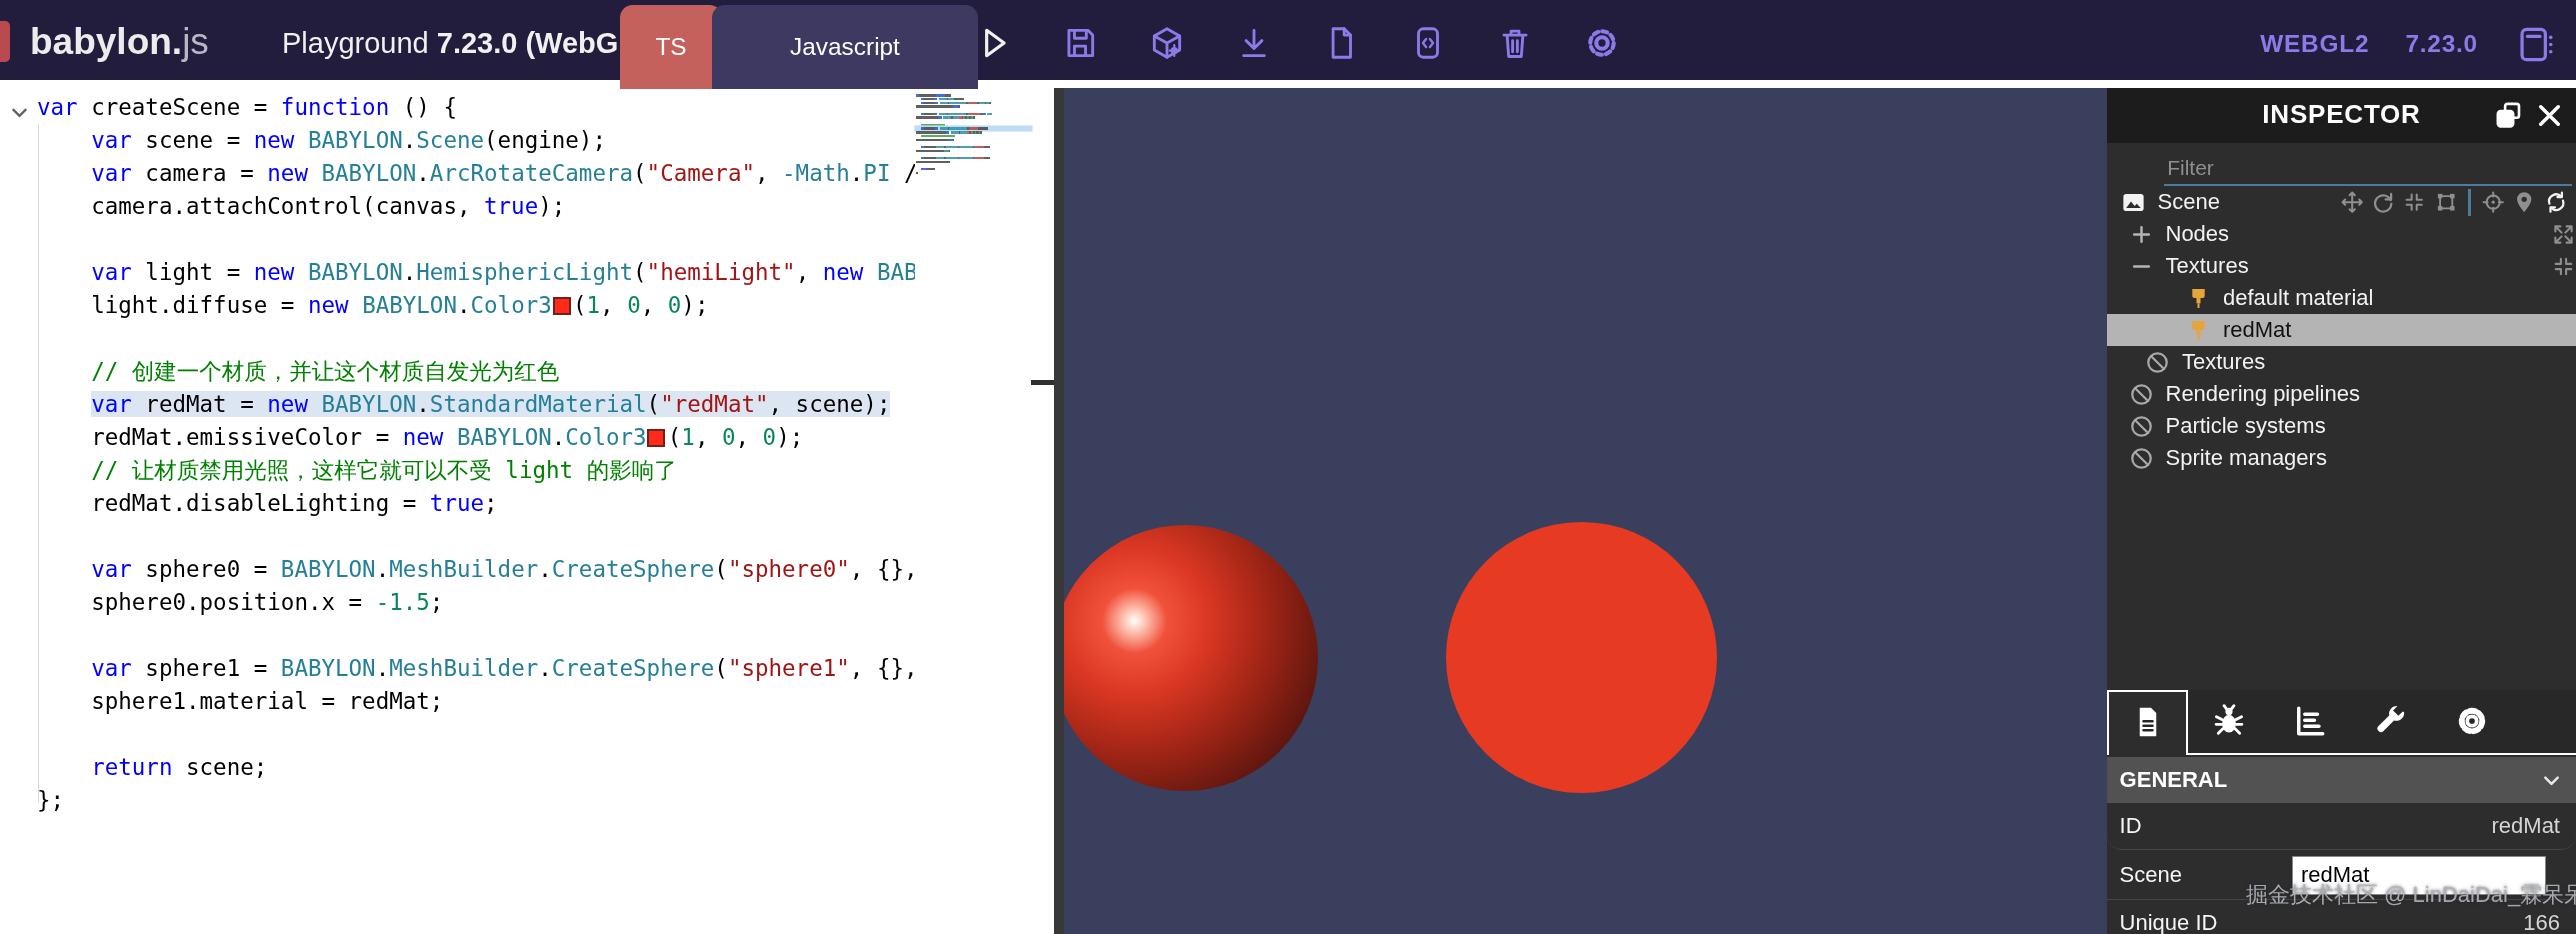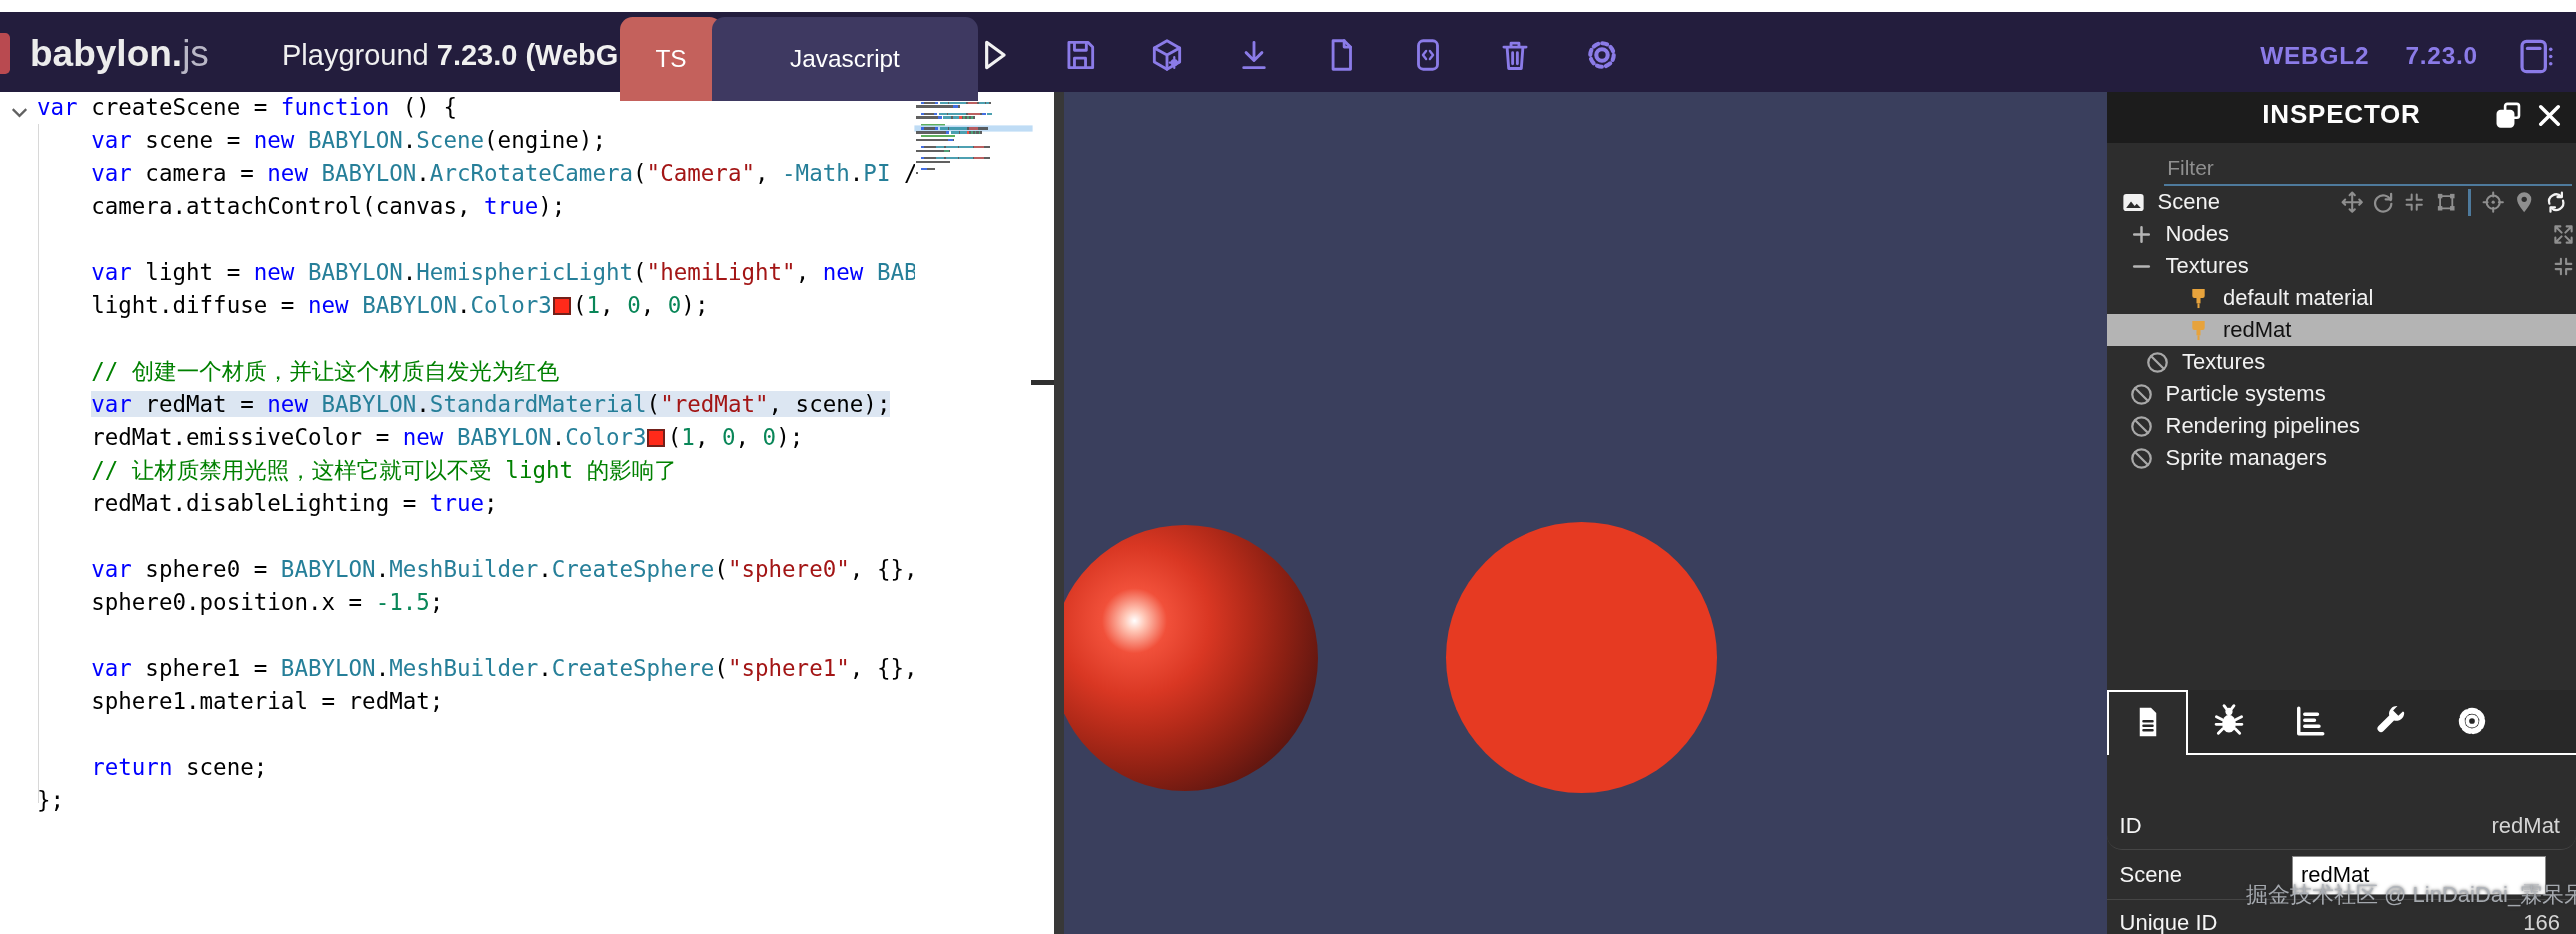--- a/index.html
+++ b/index.html
@@ -2,21 +2,21 @@
 <html style="--topbar-bg: #231d3d; --logo-red: #b94a50; --ts-red: #c4615c; --js-purple: #3e3961; --icon-purple: #8b7be8; --canvas-bg: #3a3f5d; --flat-red: #e63a22; --insp-bg: #2d2d2d; --sel-bg: #dce6f2; --tok-p: #000000; --tok-k: #0000ff; --tok-c: #267f99; --tok-s: #a31515; --tok-n: #098658; --tok-m: #008000;font-size:12.6px"><head>
 <meta charset="utf-8">
 <style>
   * { margin:0; padding:0; box-sizing:border-box; }
   html,body { background:#111; }
   #screen {
     position:relative; width:2576px; height:935px; overflow:hidden;
     background:#ffffff; font-family:"Liberation Sans", sans-serif;
   }
   
-  .topbar { position:absolute; left:0; top:12px; width:2576px; height:80px; background:var(--topbar-bg); z-index:5; }
+  .topbar { position:absolute; left:0; top:0; width:2576px; height:80px; background:var(--topbar-bg); z-index:5; }
   .logo-mark { position:absolute; left:0; top:20.5px; width:9.5px; height:41px; background:var(--logo-red); border-radius:0 4.7px 4.7px 0; }
   .logo { position:absolute; left:30px; top:20.5px; font-size:37px; color:#ececec; white-space:nowrap; }
   .logo b { font-weight:700; }
   .logo .lt { font-weight:300; color:#b9b7c6; }
   .pg-title { position:absolute; left:282px; top:27px; font-size:29px; color:#f0f0f0; white-space:nowrap; }
   .pg-title b { font-weight:700; }
   .lang-tab { position:absolute; top:4.7px; height:84px; display:flex; align-items:center; justify-content:center;
               color:#fff; font-size:24.4px; }
   .tab-ts { left:620px; width:102px; background:var(--ts-red); border-radius:12.6px 12.6px 0 0; z-index:1; }
   .tab-js { left:712px; width:266px; background:var(--js-purple); border-radius:12.6px 12.6px 0 0; z-index:2; }
@@ -439,28 +439,28 @@
               <circle cx="12" cy="12" r="8.2"></circle>
               <path d="M6.4 6.4l11.2 11.2"></path>
             </svg></span>
           <span class="tlabel">Textures</span>
         </div>
         <div class="trow" style="padding-left: 20.5px;">
           <span class="ticon i-cat"><svg viewBox="0 0 24 24" fill="none" stroke="currentColor" stroke-width="2" stroke-linecap="round" stroke-linejoin="round">
               <circle cx="12" cy="12" r="8.2"></circle>
               <path d="M6.4 6.4l11.2 11.2"></path>
             </svg></span>
-          <span class="tlabel">Particle systems</span>
+          <span class="tlabel">Rendering pipelines</span>
         </div>
         <div class="trow" style="padding-left: 20.5px;">
           <span class="ticon i-cat"><svg viewBox="0 0 24 24" fill="none" stroke="currentColor" stroke-width="2" stroke-linecap="round" stroke-linejoin="round">
               <circle cx="12" cy="12" r="8.2"></circle>
               <path d="M6.4 6.4l11.2 11.2"></path>
             </svg></span>
-          <span class="tlabel">Rendering pipelines</span>
+          <span class="tlabel">Particle systems</span>
         </div>
         <div class="trow" style="padding-left: 20.5px;">
           <span class="ticon i-cat"><svg viewBox="0 0 24 24" fill="none" stroke="currentColor" stroke-width="2" stroke-linecap="round" stroke-linejoin="round">
               <circle cx="12" cy="12" r="8.2"></circle>
               <path d="M6.4 6.4l11.2 11.2"></path>
             </svg></span>
           <span class="tlabel">Sprite managers</span>
         </div>
       </div>
 
@@ -489,20 +489,26 @@
             </svg></span>
         </button>
         <button class="ptab">
           <span><svg viewBox="0 0 24 24" fill="none" stroke="currentColor" stroke-width="1.8" stroke-linecap="round" stroke-linejoin="round">
               <circle cx="12" cy="12" r="6.8" stroke-dasharray="3.6 2.5" stroke-width="4"></circle>
               <circle cx="12" cy="12" r="4.4" fill="currentColor" stroke="none"></circle>
               <circle cx="12" cy="12" r="1.9" fill="#262626" stroke="none"></circle>
             </svg></span>
         </button>
       </div>
+    <div class="gen-header">
+      <span class="gen-label">GENERAL</span>
+      <span class="gen-chev" id="genChev"><svg viewBox="0 0 24 24" fill="none" stroke="currentColor" stroke-width="2.2" stroke-linecap="round" stroke-linejoin="round">
+            <path d="M6.5 9.5L12 15l5.5-5.5"></path>
+          </svg></span>
+    </div>
     <div class="prow prow-id">
       <span class="plabel">ID</span>
       <span class="pvalue">redMat</span>
     </div>
     <div class="prow prow-name">
       <span class="plabel">Scene</span>
       <input class="name-input" value="redMat" style="">
     </div>
     <div class="prow prow-uid">
       <span class="plabel">Unique ID</span>

